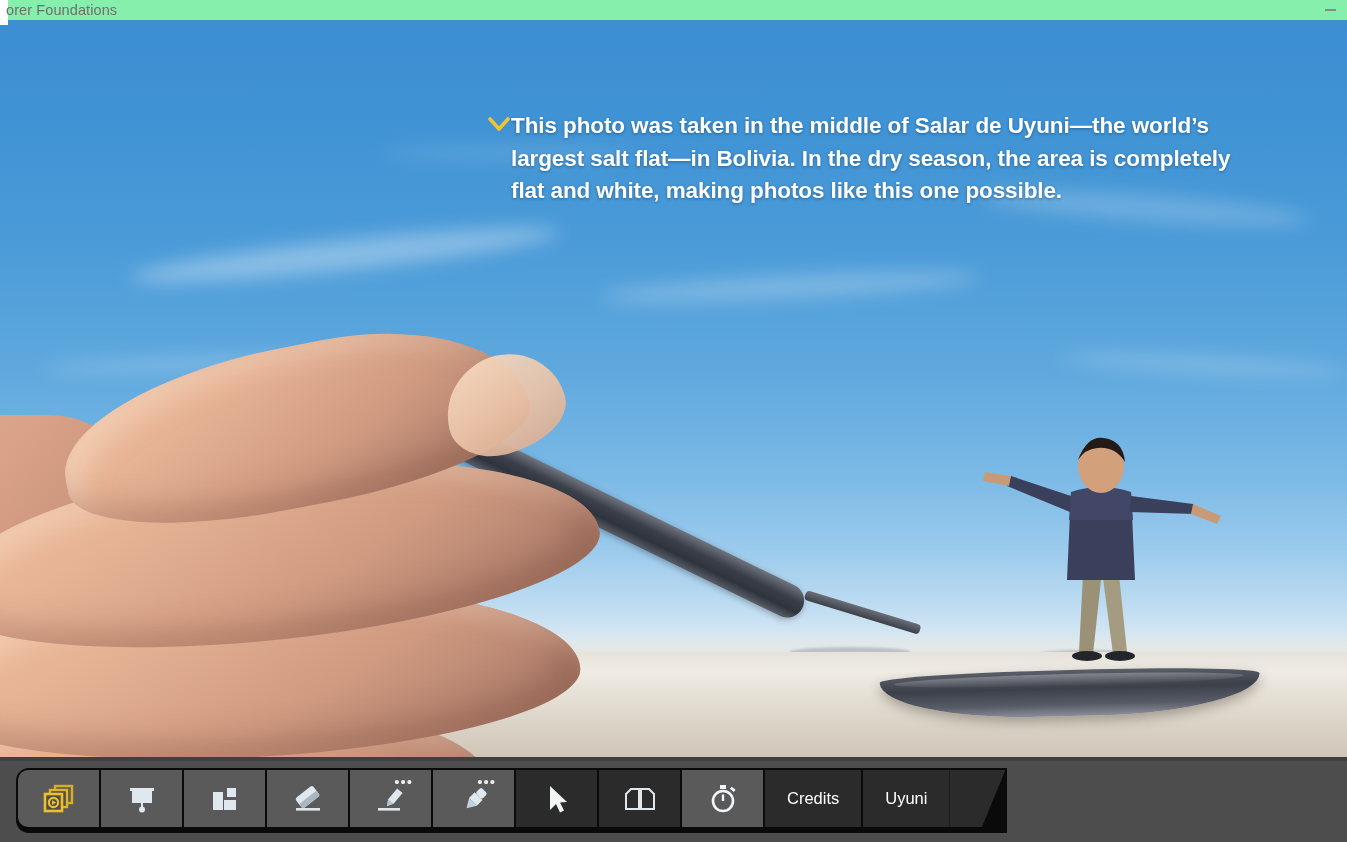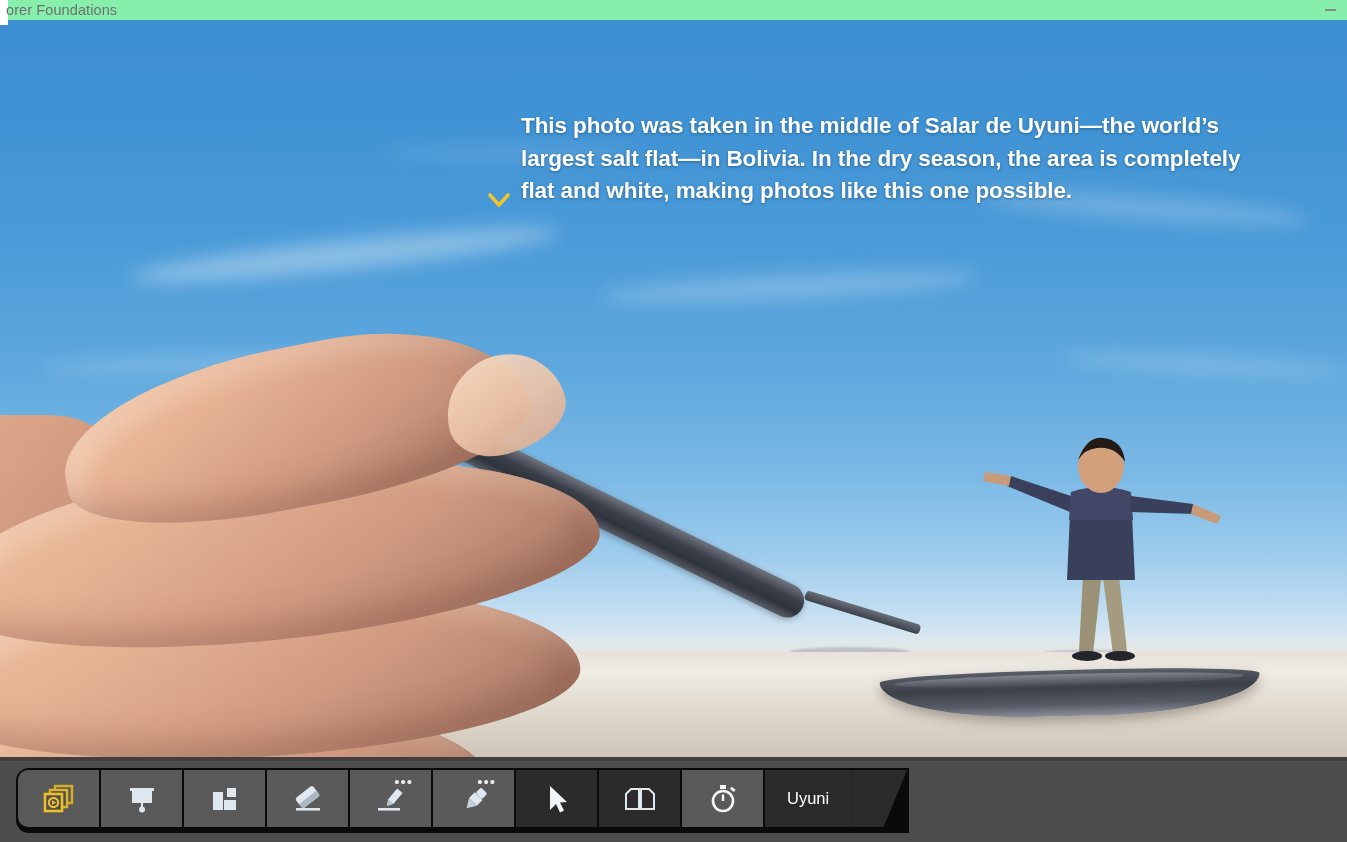--- a/index.html
+++ b/index.html
@@ -160,28 +160,27 @@
     position: absolute; left: -200px; top: 90px;
     width: 460px; height: 420px;
     background: linear-gradient(130deg, #e9b896 0%, #d9a287 45%, #a8745f 100%);
     border-radius: 45% 20% 30% 40%;
   }
 
   
   .caption {
     position: absolute; left: 487px; top: 85px;
     width: 760px;
-    display: flex; gap: 10px;
+    display: flex; 
     color: #ffffff;
     font-size: 22.5px;
     font-weight: bold;
     line-height: 32.5px;
     letter-spacing: -0.1px;
     text-shadow: 0 1px 3px rgba(0,40,80,0.45);
-    align-items: flex-end;
   }
   .chevron {
     flex: 0 0 auto;
     margin-top: 6px;
     color: #f3c430;
     font-size: 22px;
     line-height: 1;
   }
   .chevron svg { display: block; }
   .caption-text { flex: 1 1 auto; }
@@ -379,19 +378,20 @@
 
     <div class="tool-btn">
       <svg width="30" height="32" viewBox="0 0 30 32">
         <circle cx="15" cy="18" r="10" fill="none" stroke="#f2f6f8" stroke-width="2.6"></circle>
         <rect x="12" y="2" width="6" height="4" fill="#f2f6f8"></rect>
         <rect x="22.5" y="5" width="5" height="2.8" transform="rotate(40 25 6)" fill="#f2f6f8"></rect>
         <line x1="15" y1="18" x2="15" y2="11.5" stroke="#f2f6f8" stroke-width="2.4"></line>
       </svg>
     </div>
 
+    <div class="tool-btn dark label-btn">Credits</div>
 
     <div class="tool-btn dark label-btn">Uyuni</div>
 
     <div class="tool-tail"></div>
   </div>
 
 </div>
 
 </body></html>

